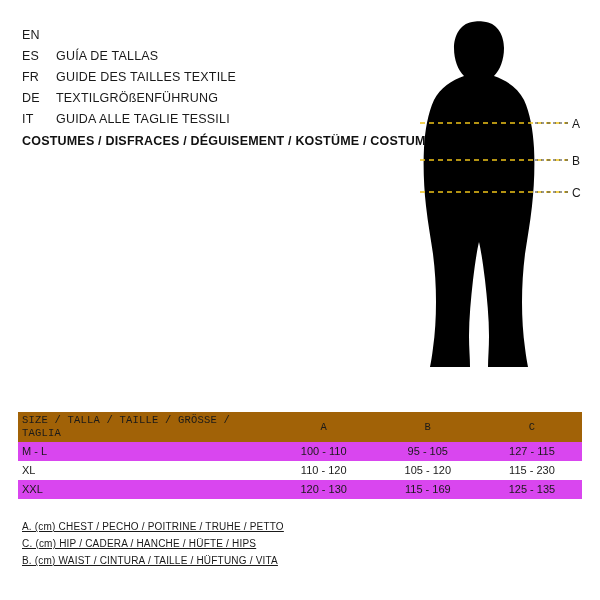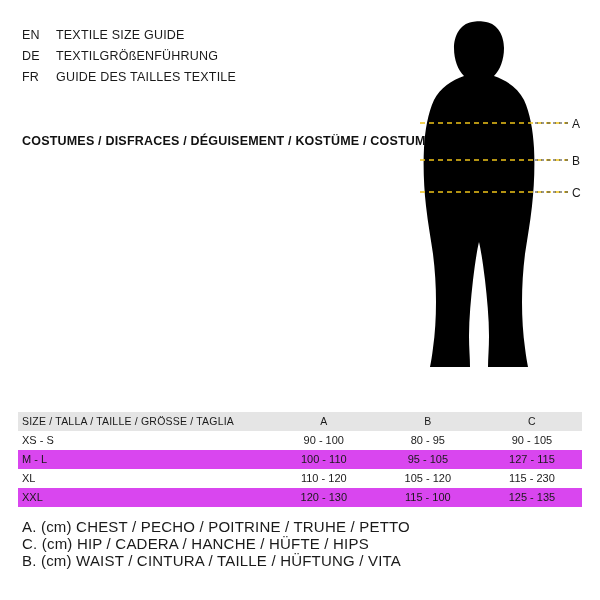--- a/index.html
+++ b/index.html
@@ -92,57 +92,65 @@
     border-collapse: collapse;
     font-size: 11px;
   }
   .size-table th, .size-table td {
     padding: 2px 0 2px 4px;
     font-weight: normal;
     text-align: left;
     height: 15px;
     line-height: 13px;
   }
-  .size-table thead tr { background: #e5e5e5; }
+  .size-table thead tr { background: #a16207; font-family: Liberation Mono, monospace; }
   .size-table thead th { font-size: 10.5px; letter-spacing: .2px; }
   .size-table tbody tr.odd { background: #ffffff; }
   .size-table tbody tr.even { background: #d946ef; }
   .col-size { width: 255px; }
   .col-v { width: 103px; text-align: left; }
   .size-table thead th.col-v { text-align: center; }
   .size-table tbody td.col-v { text-align: center; }
 
   
   .notes {
     position: absolute;
     left: 22px;
     top: 518px;
-    font-size: 15px;
+    font-size: 10px;
     line-height: 17px;
     letter-spacing: .2px;
+    text-decoration: underline;
   }
   .note-row { white-space: nowrap; }
 </style>
 </head>
 <body>
 
 <div class="page">
 
   <div class="lang-block">
     <div class="lang-row">
       <span class="lang-code">EN</span>
-      <span class="lang-text">TEXTILE SIZE GUIDE</span>
+    </div>
+    <div class="lang-row">
+      <span class="lang-code">ES</span>
+      <span class="lang-text">GUÍA DE TALLAS</span>
+    </div>
+    <div class="lang-row">
+      <span class="lang-code">FR</span>
+      <span class="lang-text">GUIDE DES TAILLES TEXTILE</span>
     </div>
     <div class="lang-row">
       <span class="lang-code">DE</span>
       <span class="lang-text">TEXTILGRÖßENFÜHRUNG</span>
     </div>
     <div class="lang-row">
-      <span class="lang-code">FR</span>
-      <span class="lang-text">GUIDE DES TAILLES TEXTILE</span>
+      <span class="lang-code">IT</span>
+      <span class="lang-text">GUIDA ALLE TAGLIE TESSILI</span>
     </div>
   </div>
 
   <div class="costumes-line">COSTUMES / DISFRACES / DÉGUISEMENT / KOSTÜME / COSTUMI</div>
 
   <div class="figure-wrap">
     <svg class="figure-svg" width="185" height="355" viewBox="0 0 185 355" xmlns="http://www.w3.org/2000/svg">
 
       <path fill="#000000" d="
         M 72,4
@@ -195,42 +203,36 @@
   <table class="size-table">
     <thead>
       <tr>
         <th class="col-size">SIZE / TALLA / TAILLE / GRÖSSE / TAGLIA</th>
         <th class="col-v">A</th>
         <th class="col-v">B</th>
         <th class="col-v">C</th>
       </tr>
     </thead>
     <tbody>
-      <tr class="odd">
-        <td class="col-size">XS - S</td>
-        <td class="col-v">90 - 100</td>
-        <td class="col-v">80 - 95</td>
-        <td class="col-v">90 - 105</td>
-      </tr>
       <tr class="even">
         <td class="col-size">M - L</td>
         <td class="col-v">100 - 110</td>
         <td class="col-v">95 - 105</td>
         <td class="col-v">127 - 115</td>
       </tr>
       <tr class="odd">
         <td class="col-size">XL</td>
         <td class="col-v">110 - 120</td>
         <td class="col-v">105 - 120</td>
         <td class="col-v">115 - 230</td>
       </tr>
       <tr class="even">
         <td class="col-size">XXL</td>
         <td class="col-v">120 - 130</td>
-        <td class="col-v">115 - 100</td>
+        <td class="col-v">115 - 169</td>
         <td class="col-v">125 - 135</td>
       </tr>
     </tbody>
   </table>
 
   <div class="notes">
     <div class="note-row">A. (cm) CHEST / PECHO / POITRINE / TRUHE / PETTO</div>
     <div class="note-row">C. (cm) HIP / CADERA / HANCHE / HÜFTE / HIPS</div>
     <div class="note-row">B. (cm) WAIST / CINTURA / TAILLE / HÜFTUNG / VITA</div>
   </div>

